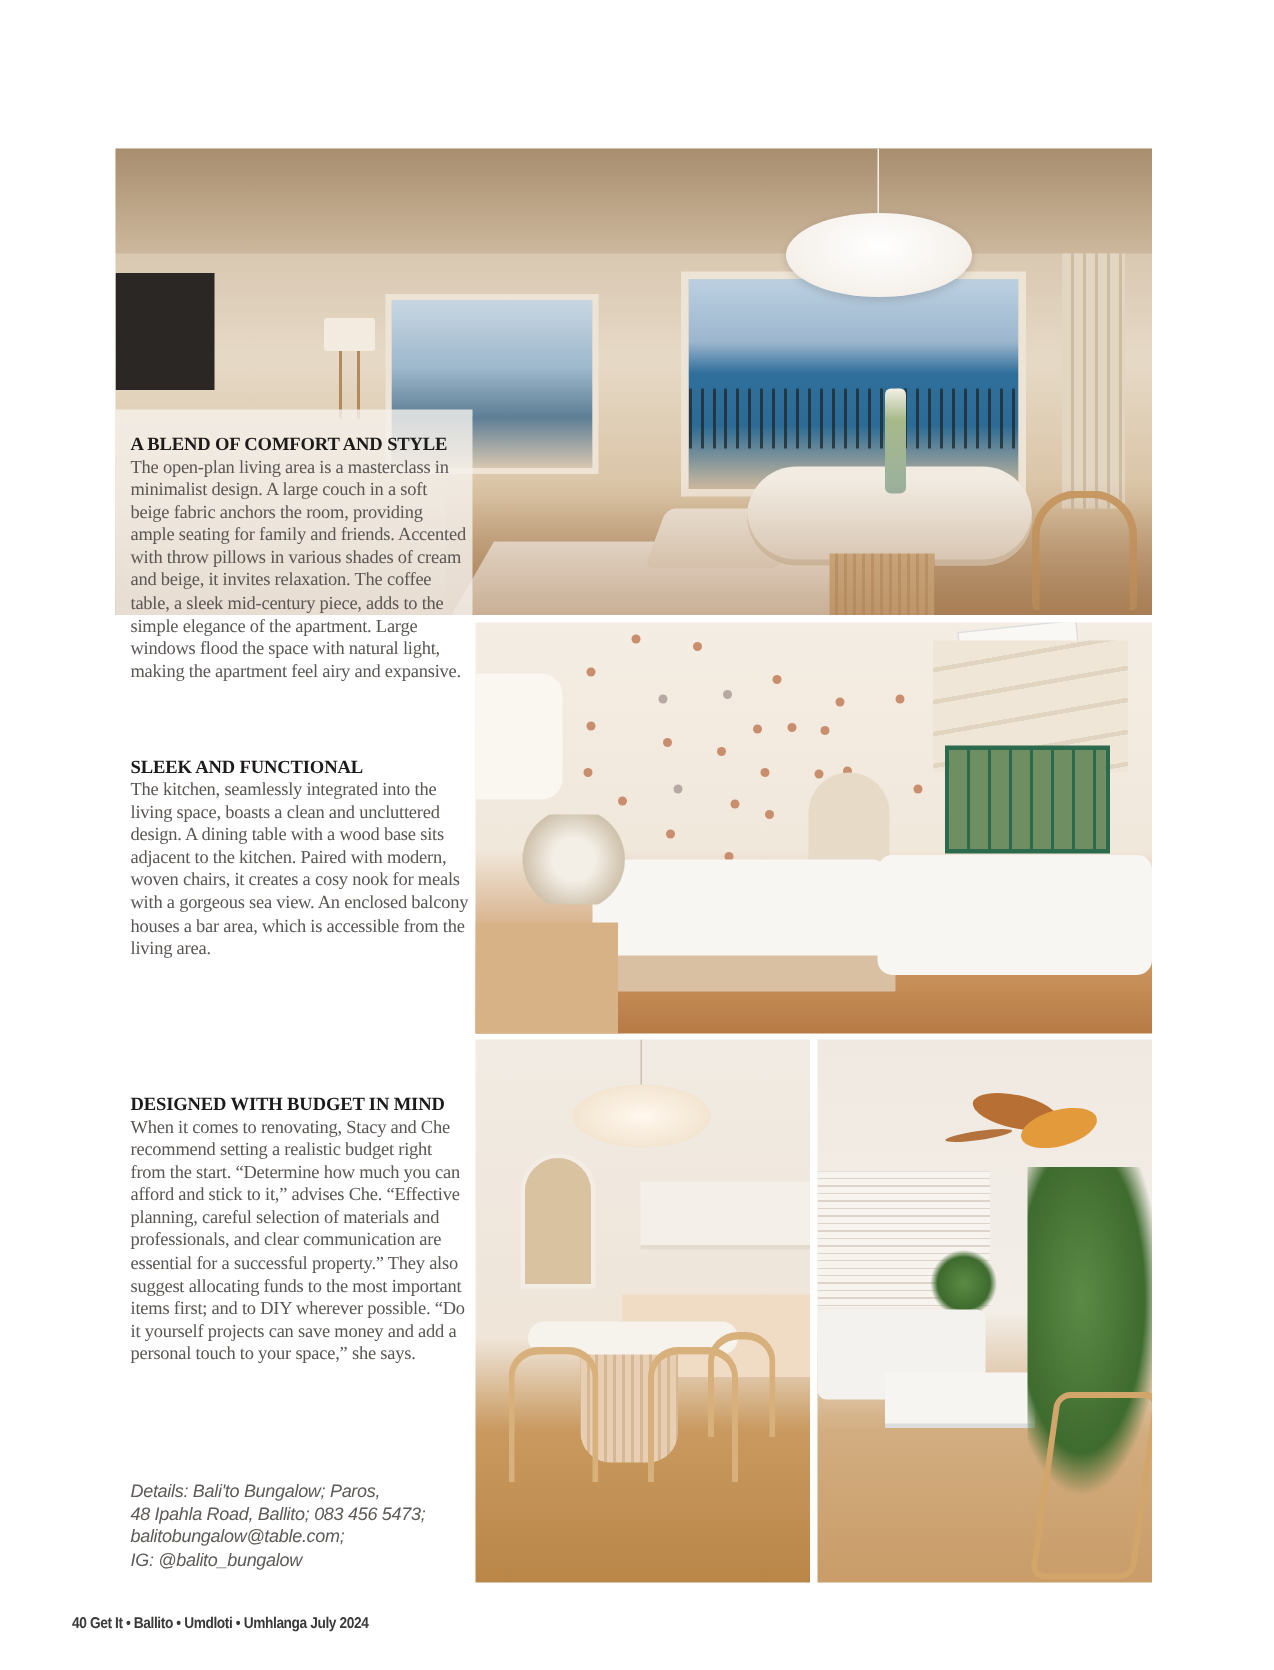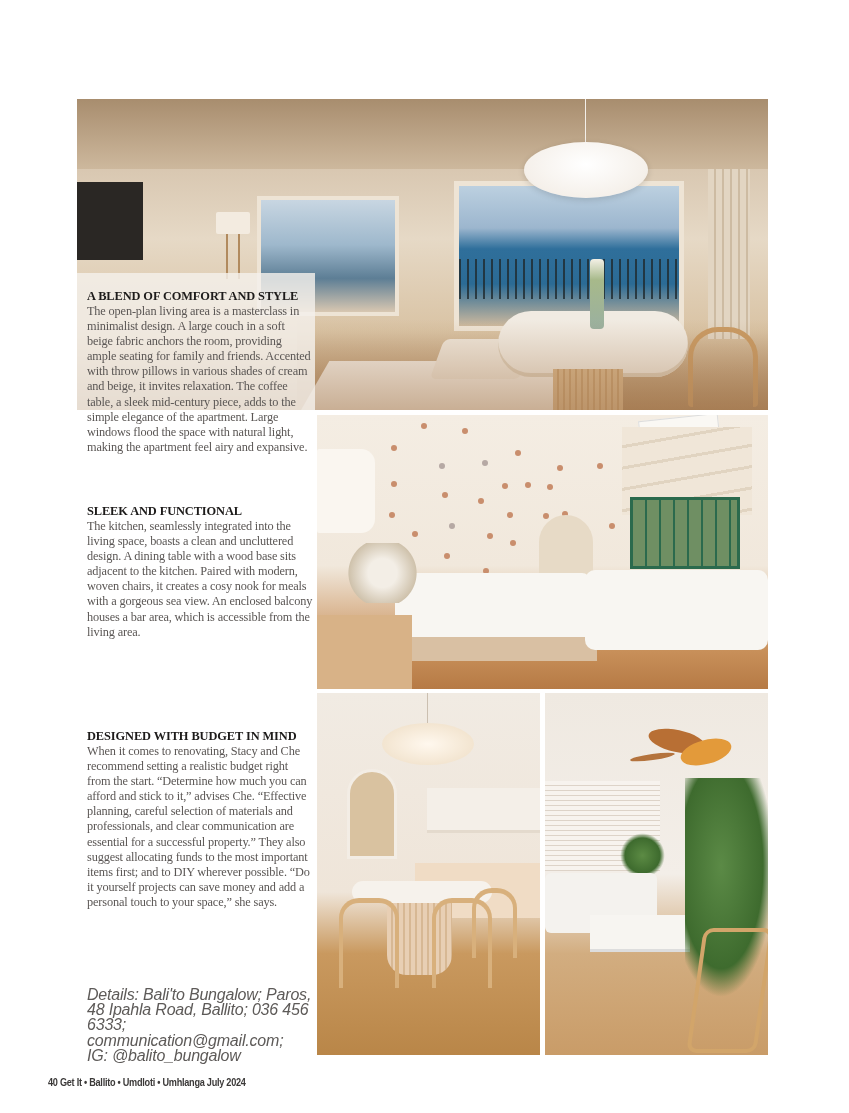--- a/index.html
+++ b/index.html
@@ -103,21 +103,21 @@
     .article { position:absolute; left:87px; width:226px; color:#5a5654;
       font-family: Liberation Serif, serif; font-size: 12.3px; line-height: 15.1px; letter-spacing: -0.15px; }
     .article h2 { font-size: 12.4px; font-weight: bold; color:#1d1b1a; line-height: 15px; letter-spacing: -0.1px; text-transform: uppercase; }
     .article p { margin: 0; }
 
     #section-1 { top: 289px; }
     #section-2 { top: 504px; }
     #section-3 { top: 729px; }
 
     #details { position:absolute; left:87px; top:987px; width:226px; color:#5d5a58;
-      font-family: "Liberation Sans", "DejaVu Sans", sans-serif; font-style: italic; font-size: 16px; line-height: 15.2px; letter-spacing:-0.2px; }
+      font-family: "Liberation Sans", "DejaVu Sans", sans-serif; font-style: italic; font-size: 12px; line-height: 15.2px; letter-spacing:-0.2px; }
     #details span { display:block; }
 
     #footer { position:absolute; left:48px; top:1077px; color:#3b3938;
       font-family: "Liberation Sans", "DejaVu Sans", sans-serif; font-size: 10.4px; font-weight: bold; letter-spacing: -0.3px; transform: scaleX(0.88); transform-origin: left center; }
   </style>
 </head>
 <body>
 
 <div class="photo" id="photo-living">
   <div class="ceiling"></div>
@@ -214,18 +214,18 @@
   <p>The kitchen, seamlessly integrated into the living space, boasts a clean and uncluttered design. A dining table with a wood base sits adjacent to the kitchen. Paired with modern, woven chairs, it creates a cosy nook for meals with a gorgeous sea view. An enclosed balcony houses a bar area, which is accessible from the living area.</p>
 </div>
 
 <div class="article" id="section-3">
   <h2>DESIGNED WITH BUDGET IN MIND</h2>
   <p>When it comes to renovating, Stacy and Che recommend setting a realistic budget right from the start. “Determine how much you can afford and stick to it,” advises Che. “Effective planning, careful selection of materials and professionals, and clear communication are essential for a successful property.” They also suggest allocating funds to the most important items first; and to DIY wherever possible. “Do it yourself projects can save money and add a personal touch to your space,” she says.</p>
 </div>
 
 <div id="details">
   <span>Details: Bali'to Bungalow; Paros,</span>
-  <span>48 Ipahla Road, Ballito; 036 456 6333;</span>
-  <span>communication@gmail.com;</span>
+  <span>48 Ipahla Road, Ballito; 083 456 5473;</span>
+  <span>balitobungalow@table.com;</span>
   <span>IG: @balito_bungalow</span>
 </div>
 
 <div id="footer">40 Get It • Ballito • Umdloti • Umhlanga July 2024</div>
 
 </body></html>

